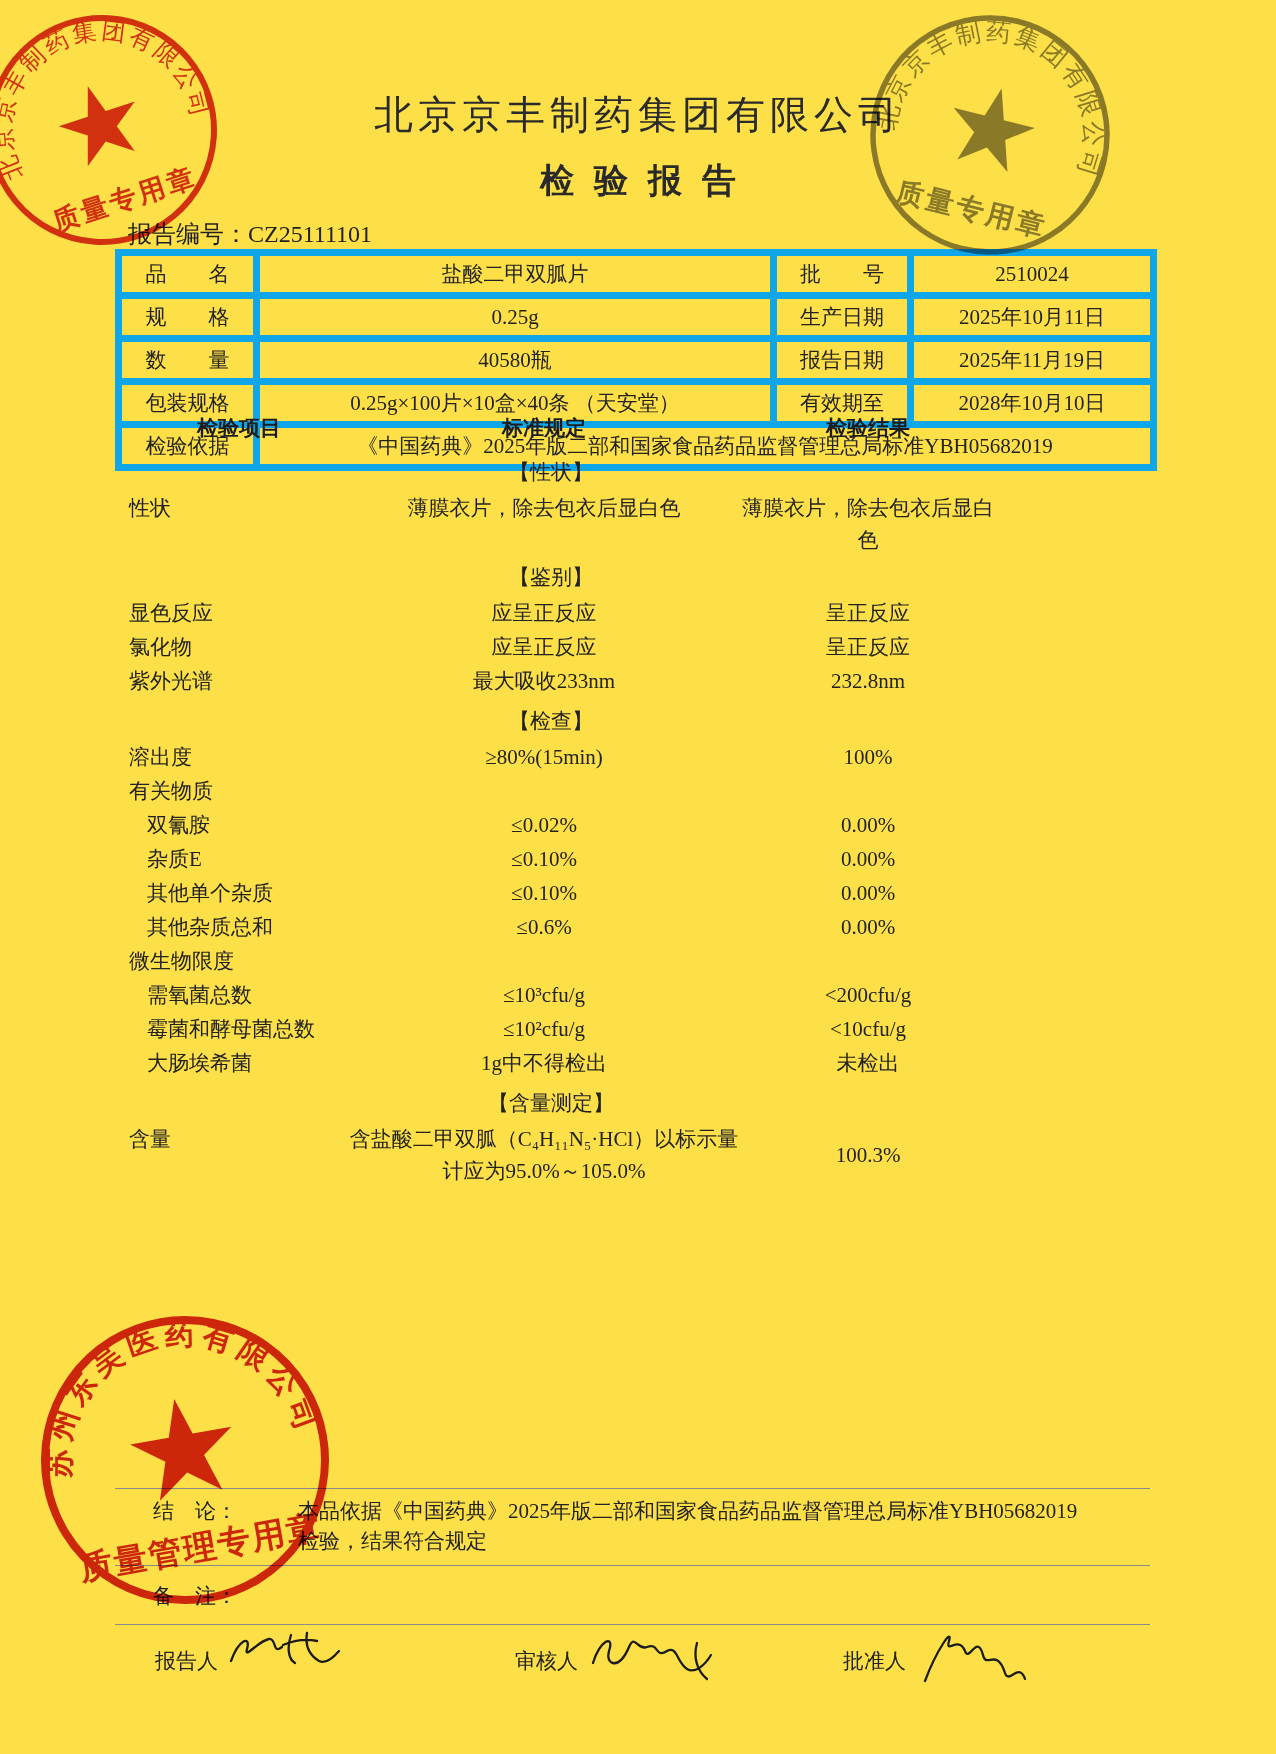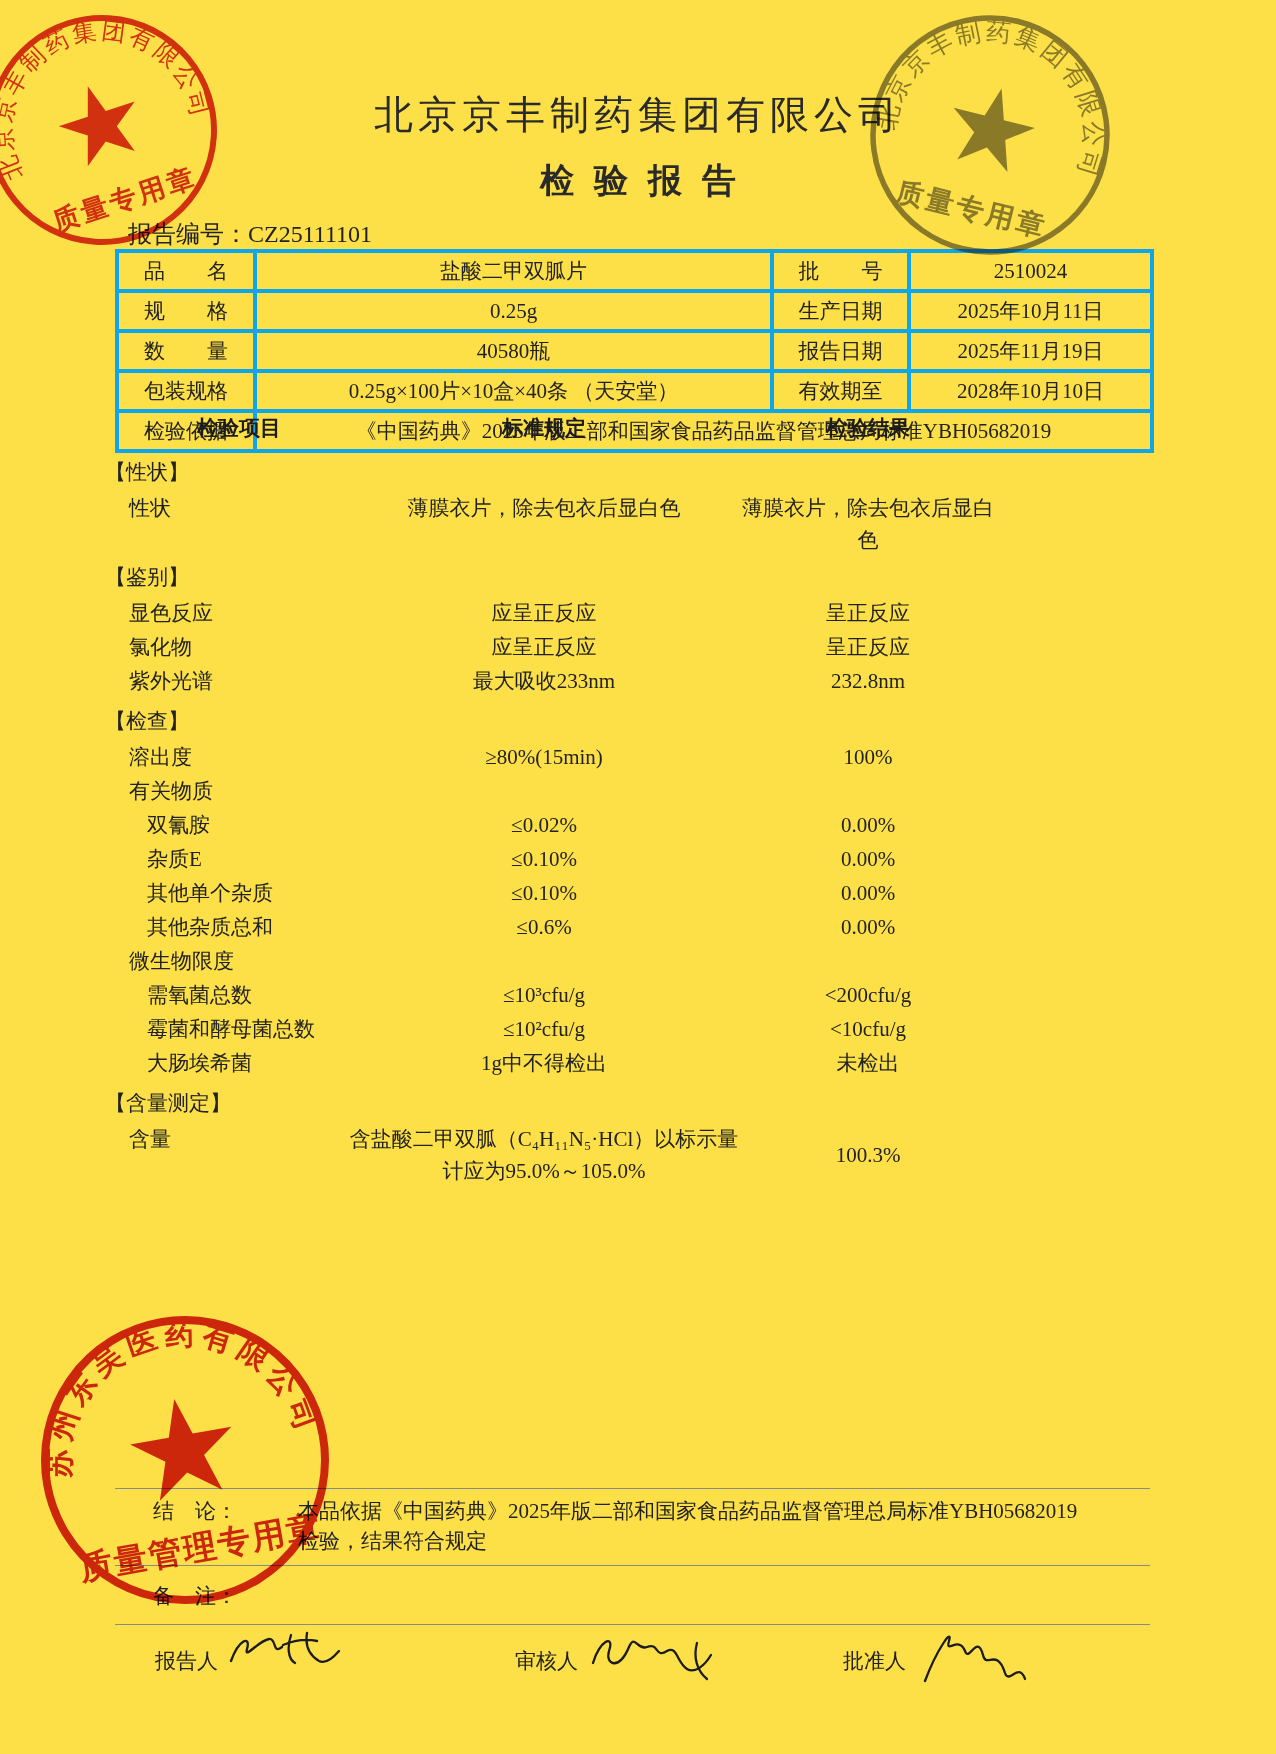--- a/index.html
+++ b/index.html
@@ -17,31 +17,31 @@
   .report-title{
     position:absolute;left:0;top:158px;width:100%;text-align:center;
     font-size:34px;letter-spacing:20px;text-indent:20px;color:#2a2a2a;font-weight:700;
   }
   .report-no{position:absolute;left:128px;top:218px;font-size:24px;color:#222;}
   
   .info-table{
     position:absolute;left:115px;top:249px;width:1035px;
     border-collapse:collapse;table-layout:fixed;font-size:21px;color:#222;
   }
-  .info-table td{border:4px solid #0ea5e9;height:36px;padding:0 6px;text-align:center;}
+  .info-table td{border:7px solid #0ea5e9;height:36px;padding:0 6px;text-align:center;}
   .info-table td.lbl{text-align:center;}
   .info-table td.basis-val{text-align:center;}
   
   .results{position:absolute;left:99px;top:413px;width:1035px;color:#222;}
   .res-row{display:grid;grid-template-columns:250px 390px 258px;min-height:34px;align-items:start;line-height:1.5;}
   .res-head{min-height:38px;font-weight:bold;color:#1c1c1c;}
   .res-head .res-item{text-align:center;}
   .res-item{padding-left:30px;}
   .res-standard,.res-result{text-align:center;}
-  .kind-section{margin-top:6px;min-height:36px;}
+  .kind-section{margin-top:6px;min-height:36px;text-align:center;}
   .kind-section .res-item{grid-column:1/-1;padding-left:6px;}
   .indent-2 .res-item{padding-left:48px;}
   .res-row:last-child .res-result{align-self:center;}
   
   .footer{position:absolute;left:115px;top:1488px;width:1035px;color:#222;}
   .rule{border-top:1.5px solid #8a8a8a;height:0;}
   .concl-row{display:flex;padding:7px 0 9px 0;line-height:30px;}
   .f-label{flex:0 0 145px;padding-left:38px;white-space:nowrap;}
   .f-value{flex:1;}
   .remark-row{display:flex;height:58px;align-items:flex-start;padding-top:16px;box-sizing:border-box;}

